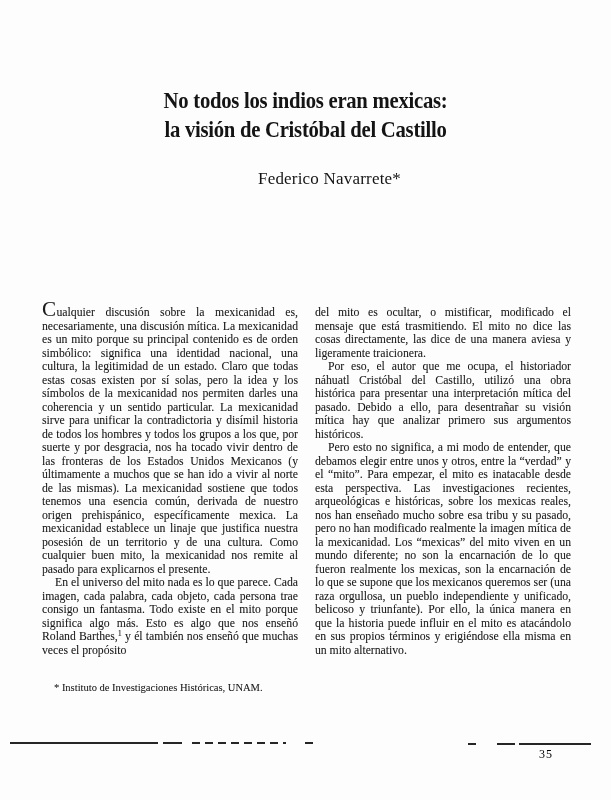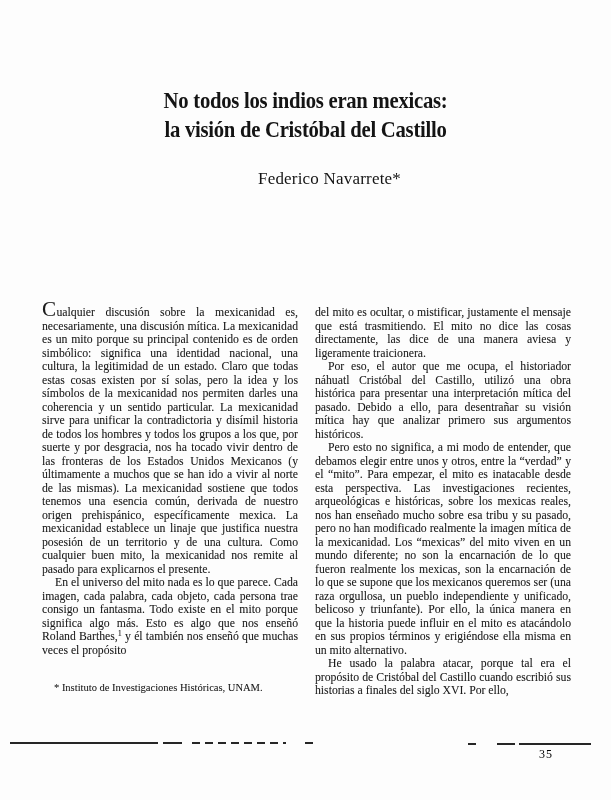--- a/index.html
+++ b/index.html
@@ -114,24 +114,23 @@
 
   <div class="columns">
 
     <div class="col">
       <p><span class="dropcap">C</span><span>ualquier discusión sobre la mexicanidad es, necesariamente, una discusión mítica. La mexicanidad es un mito porque su principal contenido es de orden simbólico: significa una identidad nacional, una cultura, la legitimidad de un estado. Claro que todas estas cosas existen por sí solas, pero la idea y los símbolos de la mexicanidad nos permiten darles una coherencia y un sentido particular. La mexicanidad sirve para unificar la contradictoria y disímil historia de todos los hombres y todos los grupos a los que, por suerte y por desgracia, nos ha tocado vivir dentro de las fronteras de los Estados Unidos Mexicanos (y últimamente a muchos que se han ido a vivir al norte de las mismas). La mexicanidad sostiene que todos tenemos una esencia común, derivada de nuestro origen prehispánico, específicamente mexica. La mexicanidad establece un linaje que justifica nuestra posesión de un territorio y de una cultura. Como cualquier buen mito, la mexicanidad nos remite al pasado para explicarnos el presente.</span></p>
       <p class="indent"><span>En el universo del mito nada es lo que parece. Cada imagen, cada palabra, cada objeto, cada persona trae consigo un fantasma. Todo existe en el mito porque significa algo más. Esto es algo que nos enseñó Roland Barthes,</span><sup class="fnref">1</sup><span> y él también nos enseñó que muchas veces el propósito</span></p>
       <div class="footnote">* Instituto de Investigaciones Históricas, UNAM.</div>
     </div>
 
     <div class="col">
-      <p>del mito es ocultar, o mistificar, justamente el mensaje que está trasmitiendo. El mito no dice las cosas directamente, las dice de una manera aviesa y ligeramente traicionera.</p>
+      <p>del mito es ocultar, o mistificar, modificado el mensaje que está trasmitiendo. El mito no dice las cosas directamente, las dice de una manera aviesa y ligeramente traicionera.</p>
       <p class="indent">Por eso, el autor que me ocupa, el historiador náhuatl Cristóbal del Castillo, utilizó una obra histórica para presentar una interpretación mítica del pasado. Debido a ello, para desentrañar su visión mítica hay que analizar primero sus argumentos históricos.</p>
       <p class="indent">Pero esto no significa, a mi modo de entender, que debamos elegir entre unos y otros, entre la “verdad” y el “mito”. Para empezar, el mito es inatacable desde esta perspectiva. Las investigaciones recientes, arqueológicas e históricas, sobre los mexicas reales, nos han enseñado mucho sobre esa tribu y su pasado, pero no han modificado realmente la imagen mítica de la mexicanidad. Los “mexicas” del mito viven en un mundo diferente; no son la encarnación de lo que fueron realmente los mexicas, son la encarnación de lo que se supone que los mexicanos queremos ser (una raza orgullosa, un pueblo independiente y unificado, belicoso y triunfante). Por ello, la única manera en que la historia puede influir en el mito es atacándolo en sus propios términos y erigiéndose ella misma en un mito alternativo.</p>
-      <p class="indent">He usado la palabra atacar, porque tal era el propósito de Cristóbal del Castillo cuando escribió sus historias a finales del siglo XVI. Por ello,</p>
     </div>
 
   </div>
 
   <div class="rule seg1"></div>
   <div class="rule seg2"></div>
   <div class="rule-dashed seg3"></div>
   <div class="rule seg4"></div>
   <div class="rule seg5"></div>
   <div class="rule seg6"></div>

